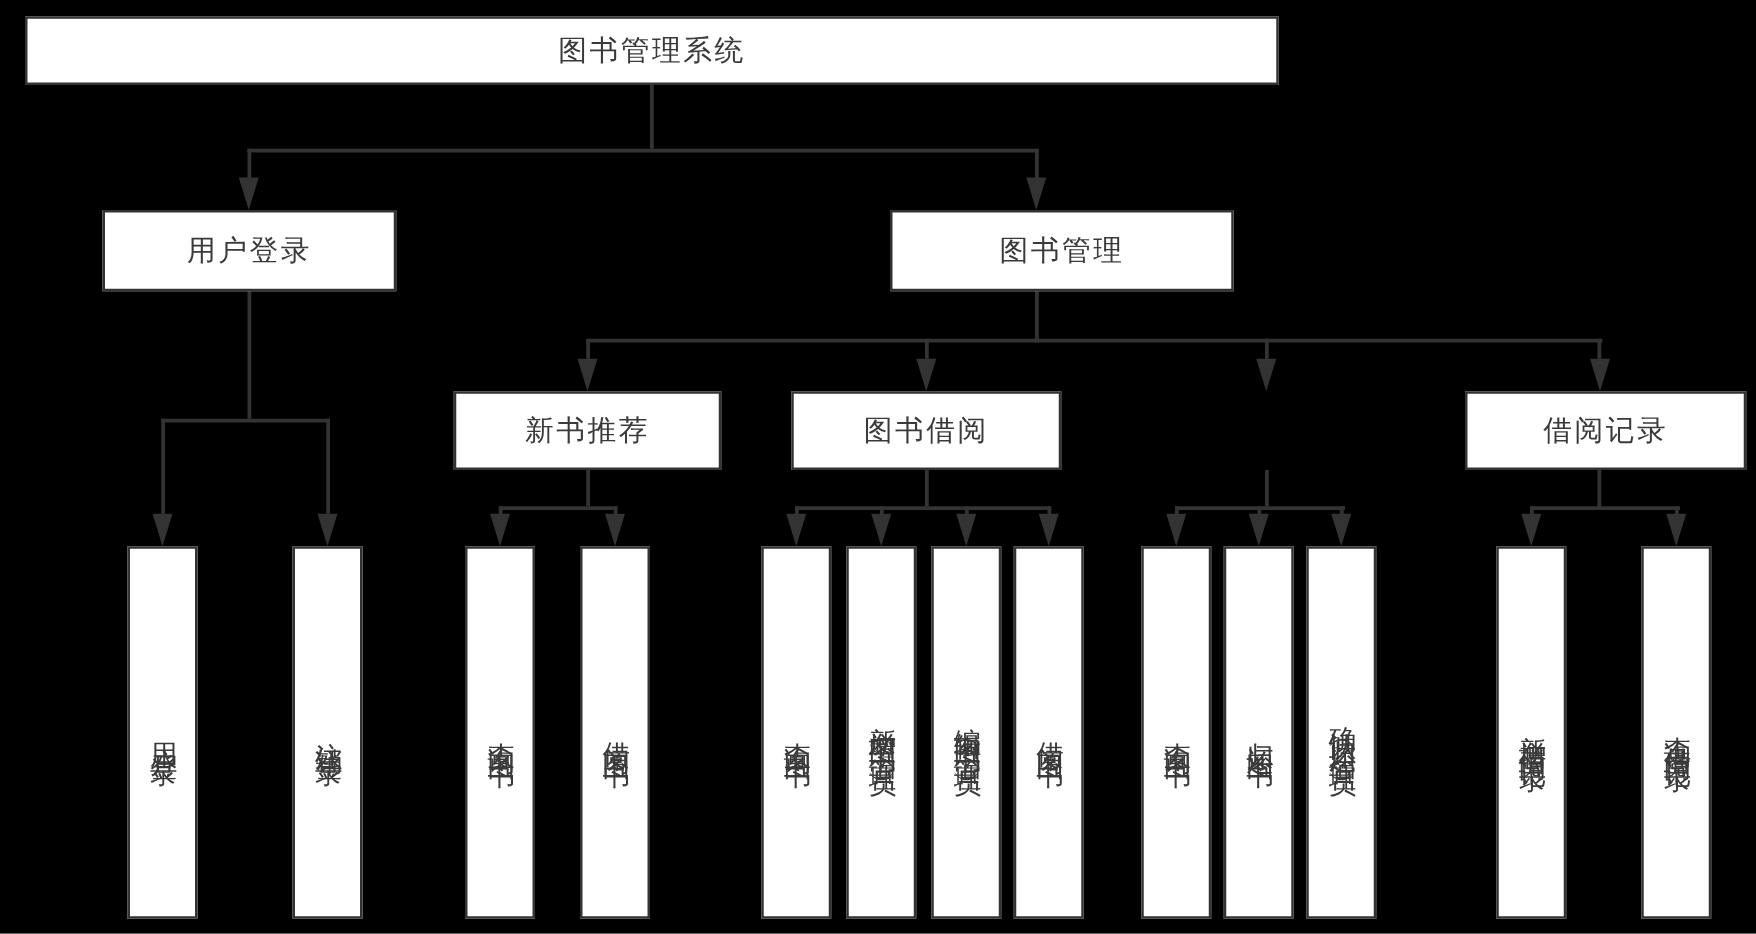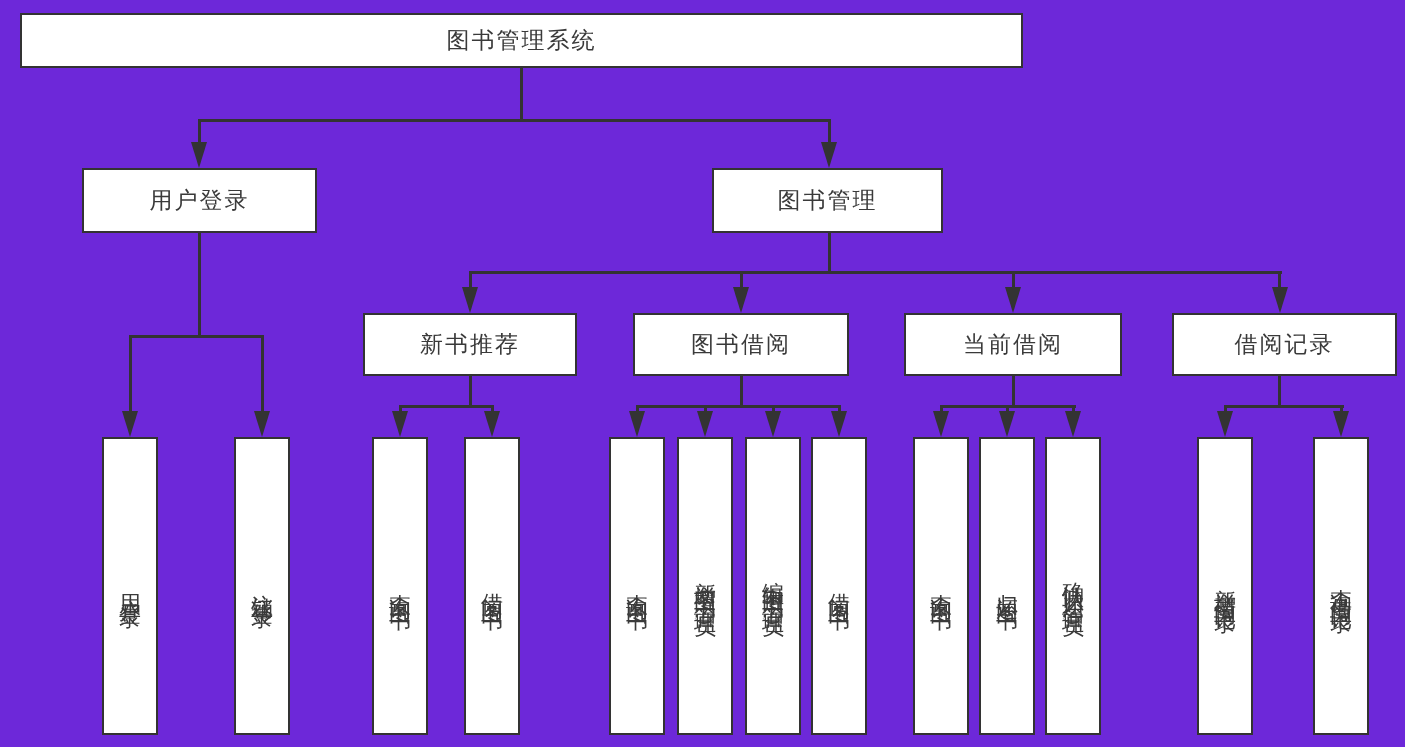--- a/index.html
+++ b/index.html
@@ -1,20 +1,20 @@
 <!DOCTYPE html>
 <html><head>
 <meta charset="utf-8">
 <style>
   html, body { margin: 0; padding: 0; background: #ffffff; }
   #canvas {
     position: relative;
     width: 1405px;
     height: 747px;
-    background: #6d28d9;
+    background: #000000;
     overflow: hidden;
     font-family: "DejaVu Sans", "Liberation Sans", sans-serif;
   }
   .box {
     position: absolute;
     box-sizing: border-box;
     border: 2.5px solid #333333;
     background: #ffffff;
     color: #3a3a3a;
     display: flex;
@@ -114,25 +114,24 @@
   <div class="vline" style="left:1278px;top:376px;height:30px"></div>
   <div class="hline" style="left:1223.5px;top:405px;width:120px"></div>
   <div class="vline" style="left:1223.5px;top:405px;height:7px"></div>
   <div class="arrow" style="left:1217px;top:411px"></div>
   <div class="vline" style="left:1339.5px;top:405px;height:7px"></div>
   <div class="arrow" style="left:1333px;top:411px"></div>
 
   <div class="box hbox" style="left:20px;top:13px;width:1003px;height:55px">图书管理系统</div>
 
   <div class="box hbox" style="left:82px;top:168px;width:235px;height:65px">用户登录</div>
-  <div class="box hbox" style="left:712px;top:168px;width:231px;height:65px">图书管理</div>
+  <div class="box hbox" style="left:712px;top:168px;width:275px;height:65px">图书管理</div>
 
   <div class="box hbox" style="left:633px;top:313px;width:216px;height:63px">图书借阅</div>
   <div class="box hbox" style="left:363px;top:313px;width:214px;height:63px">新书推荐</div>
-  <div class="box hbox" style="left:904px;top:313px;width:218px;height:63px">当前借阅</div>
   <div class="box hbox" style="left:1172px;top:313px;width:225px;height:63px">借阅记录</div>
 
   <div class="box vbox" style="left:102px;top:437px;width:56px;height:298px">用户登录</div>
   <div class="box vbox" style="left:234px;top:437px;width:56px;height:298px">注销登录</div>
 
   <div class="box vbox" style="left:372px;top:437px;width:56px;height:298px">查询图书</div>
   <div class="box vbox" style="left:464px;top:437px;width:56px;height:298px">借阅图书</div>
 
   <div class="box vbox" style="left:609px;top:437px;width:56px;height:298px">查询图书</div>
   <div class="box vbox" style="left:677px;top:437px;width:56px;height:298px">新增图书（管理员）</div>

